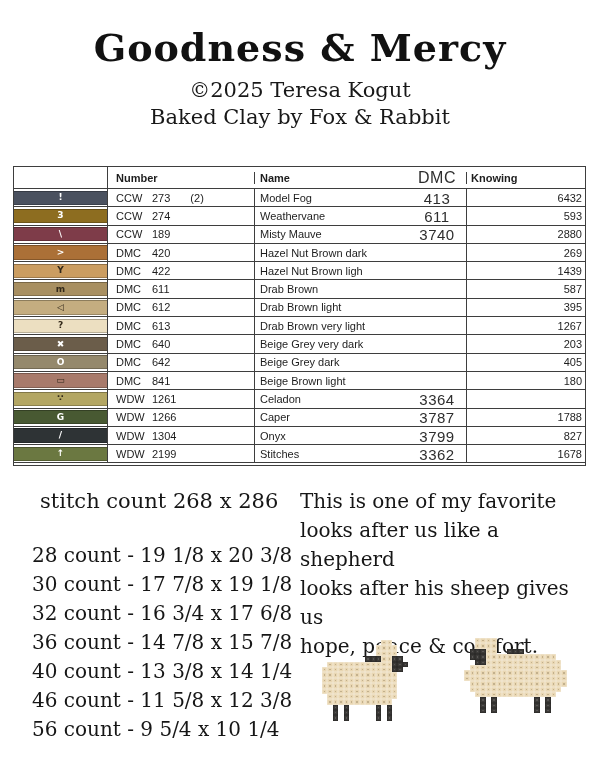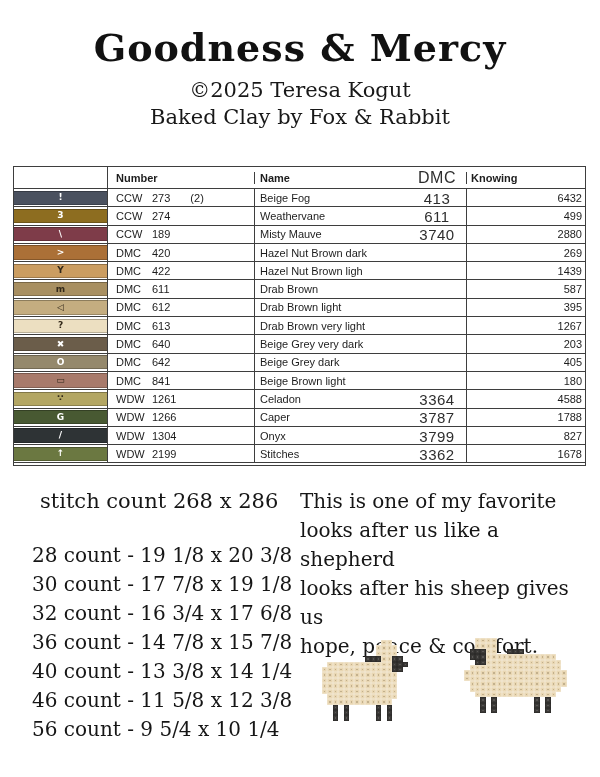--- a/index.html
+++ b/index.html
@@ -76,41 +76,41 @@
         <div class="swatch" style="background: rgb(74, 81, 95);">
           <span class="sym" style="color: rgb(255, 255, 255);">!</span>
         </div>
       </div>
       <div class="col-number">
         <span class="brand">CCW</span>
         <span class="code">273</span>
         <span class="extra">(2)</span>
       </div>
       <div class="col-name">
-        <span>Beige Fog</span>
+        <span>Model Fog</span>
         <span class="dmc-anno">413</span>
       </div>
       <div class="col-stitch">6432</div>
     </div>
         <div class="t-row">
       <div class="col-swatch">
         <div class="swatch" style="background: rgb(141, 109, 32);">
           <span class="sym" style="color: rgb(255, 255, 255);">3</span>
         </div>
       </div>
       <div class="col-number">
         <span class="brand">CCW</span>
         <span class="code">274</span>
         <span class="extra"></span>
       </div>
       <div class="col-name">
         <span>Weathervane</span>
         <span class="dmc-anno">611</span>
       </div>
-      <div class="col-stitch">499</div>
+      <div class="col-stitch">593</div>
     </div>
         <div class="t-row">
       <div class="col-swatch">
         <div class="swatch" style="background: rgb(126, 60, 73);">
           <span class="sym" style="color: rgb(255, 255, 255);">\</span>
         </div>
       </div>
       <div class="col-number">
         <span class="brand">CCW</span>
         <span class="code">189</span>
@@ -266,21 +266,20 @@
       </div>
       <div class="col-number">
         <span class="brand">WDW</span>
         <span class="code">1261</span>
         <span class="extra"></span>
       </div>
       <div class="col-name">
         <span>Celadon</span>
         <span class="dmc-anno">3364</span>
       </div>
-      <div class="col-stitch">4588</div>
     </div>
         <div class="t-row">
       <div class="col-swatch">
         <div class="swatch" style="background: rgb(72, 89, 50);">
           <span class="sym" style="color: rgb(255, 255, 255);">G</span>
         </div>
       </div>
       <div class="col-number">
         <span class="brand">WDW</span>
         <span class="code">1266</span>

